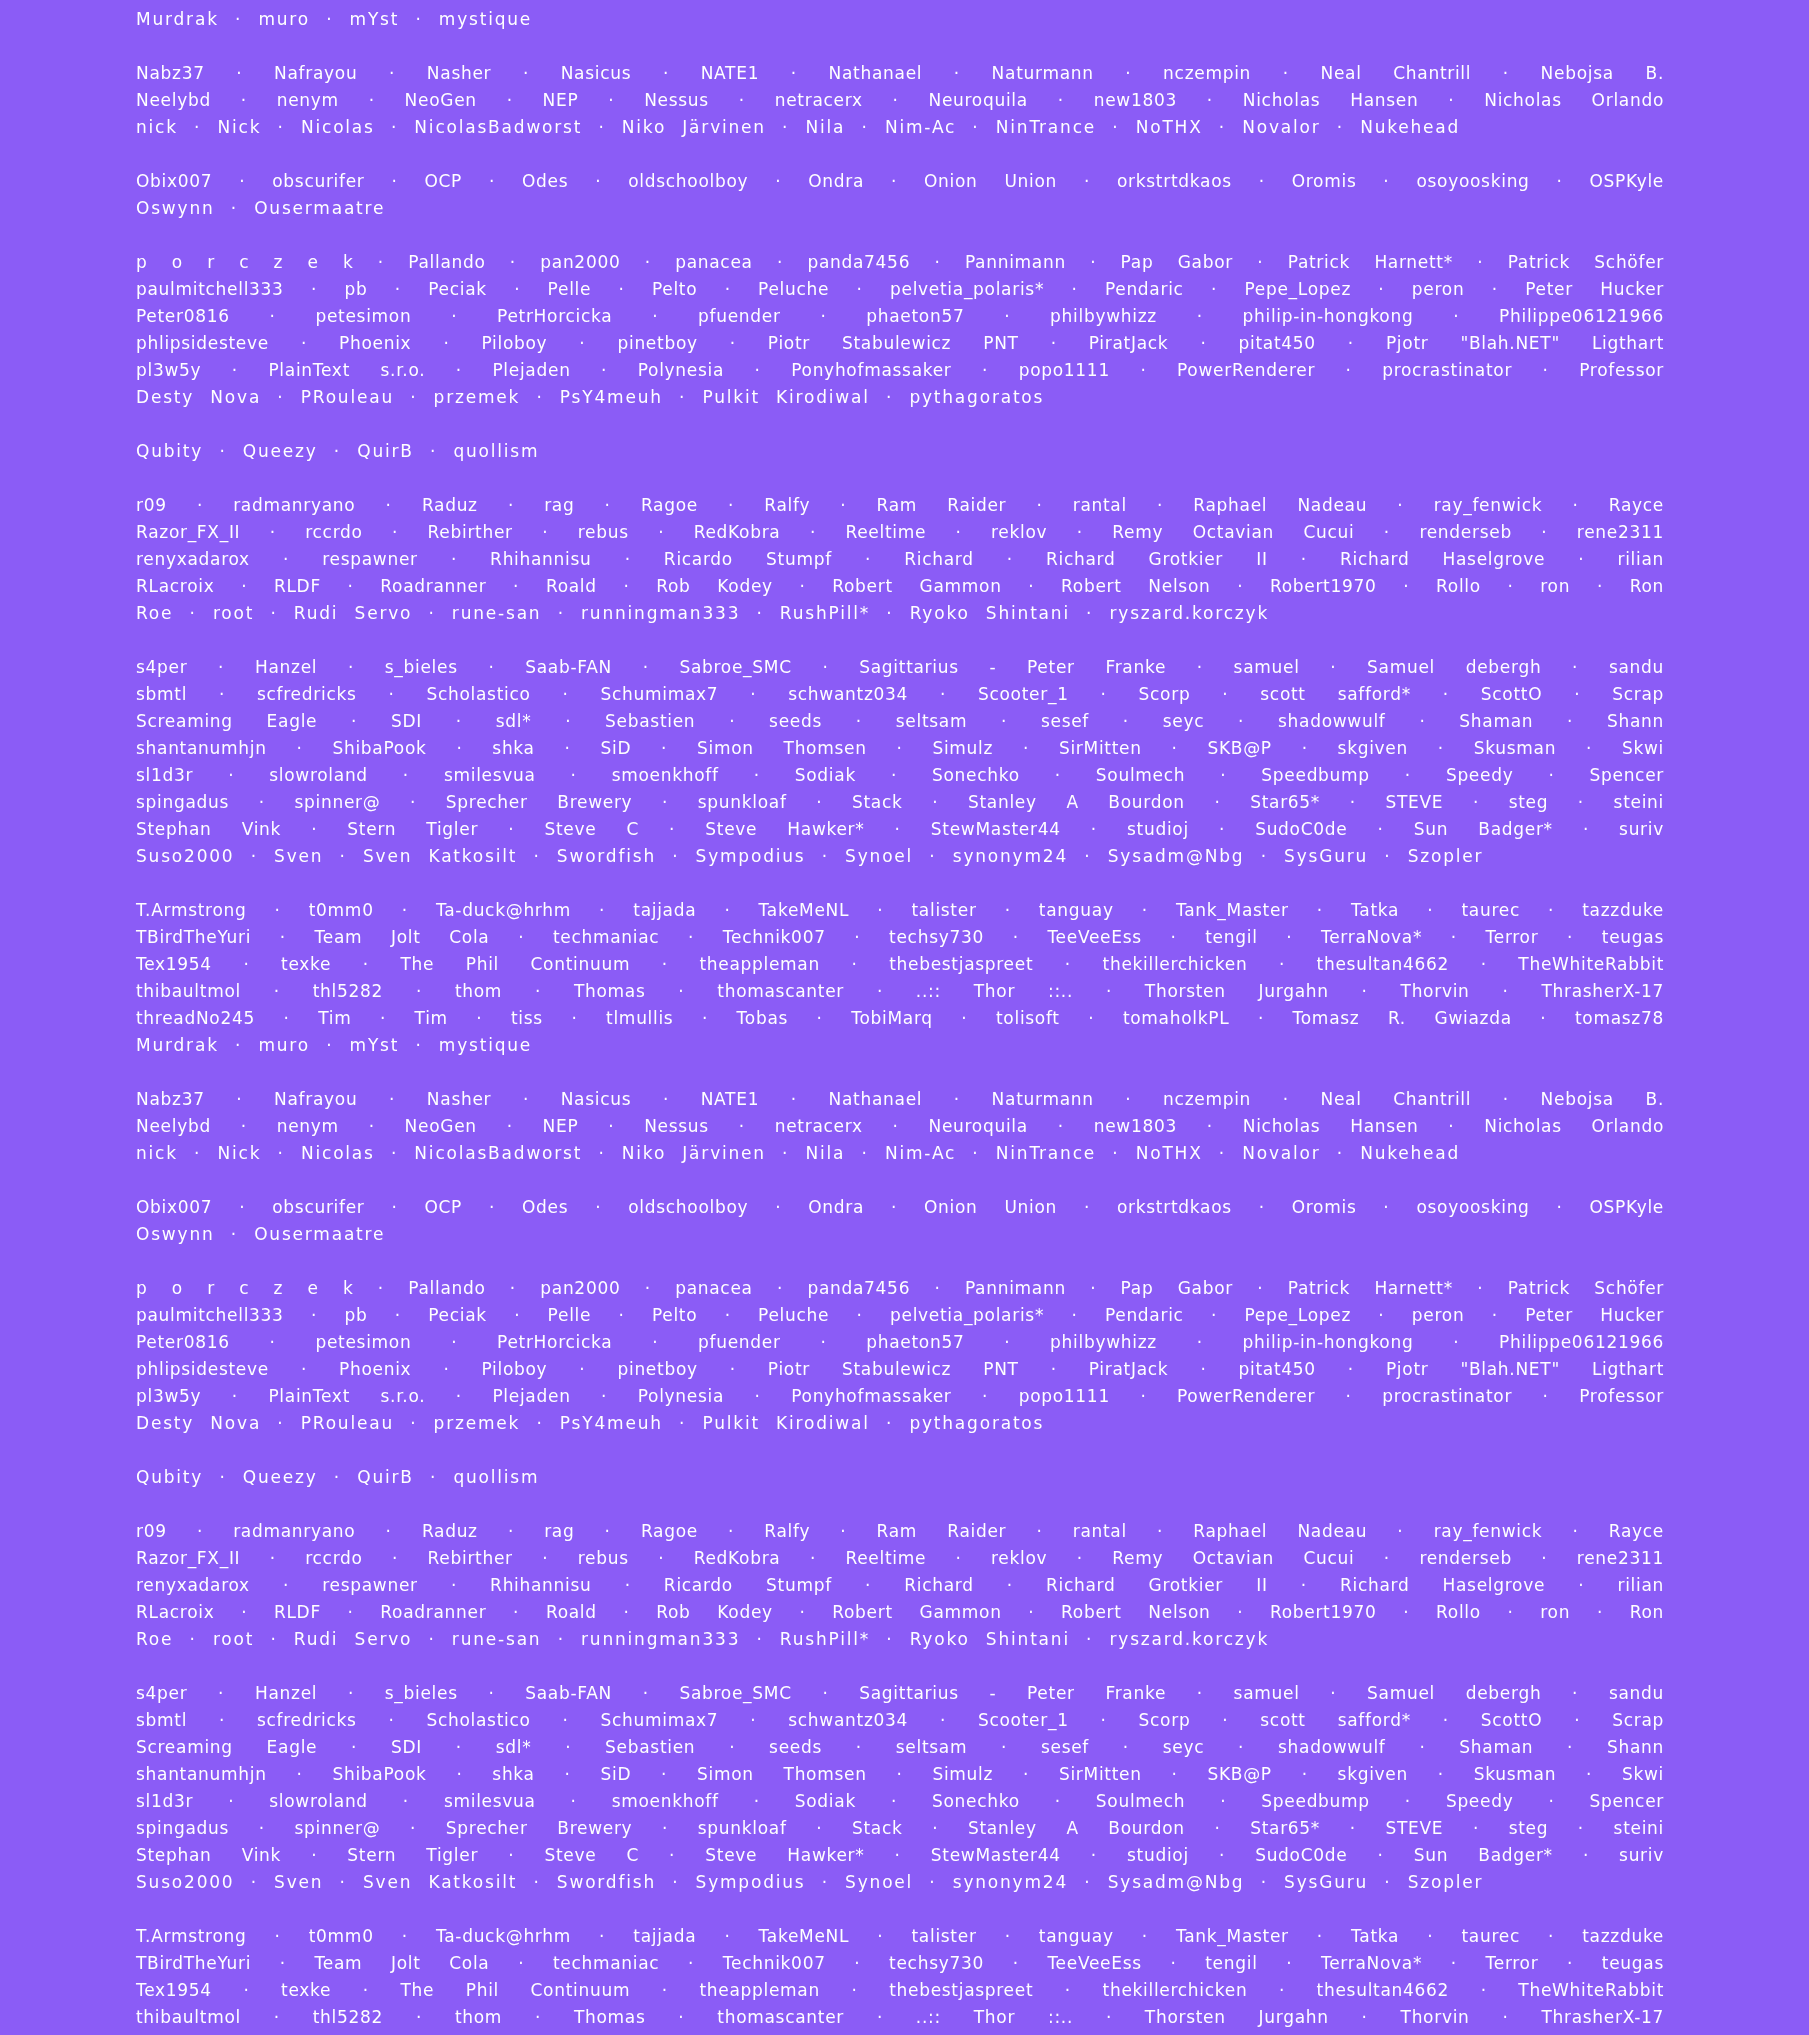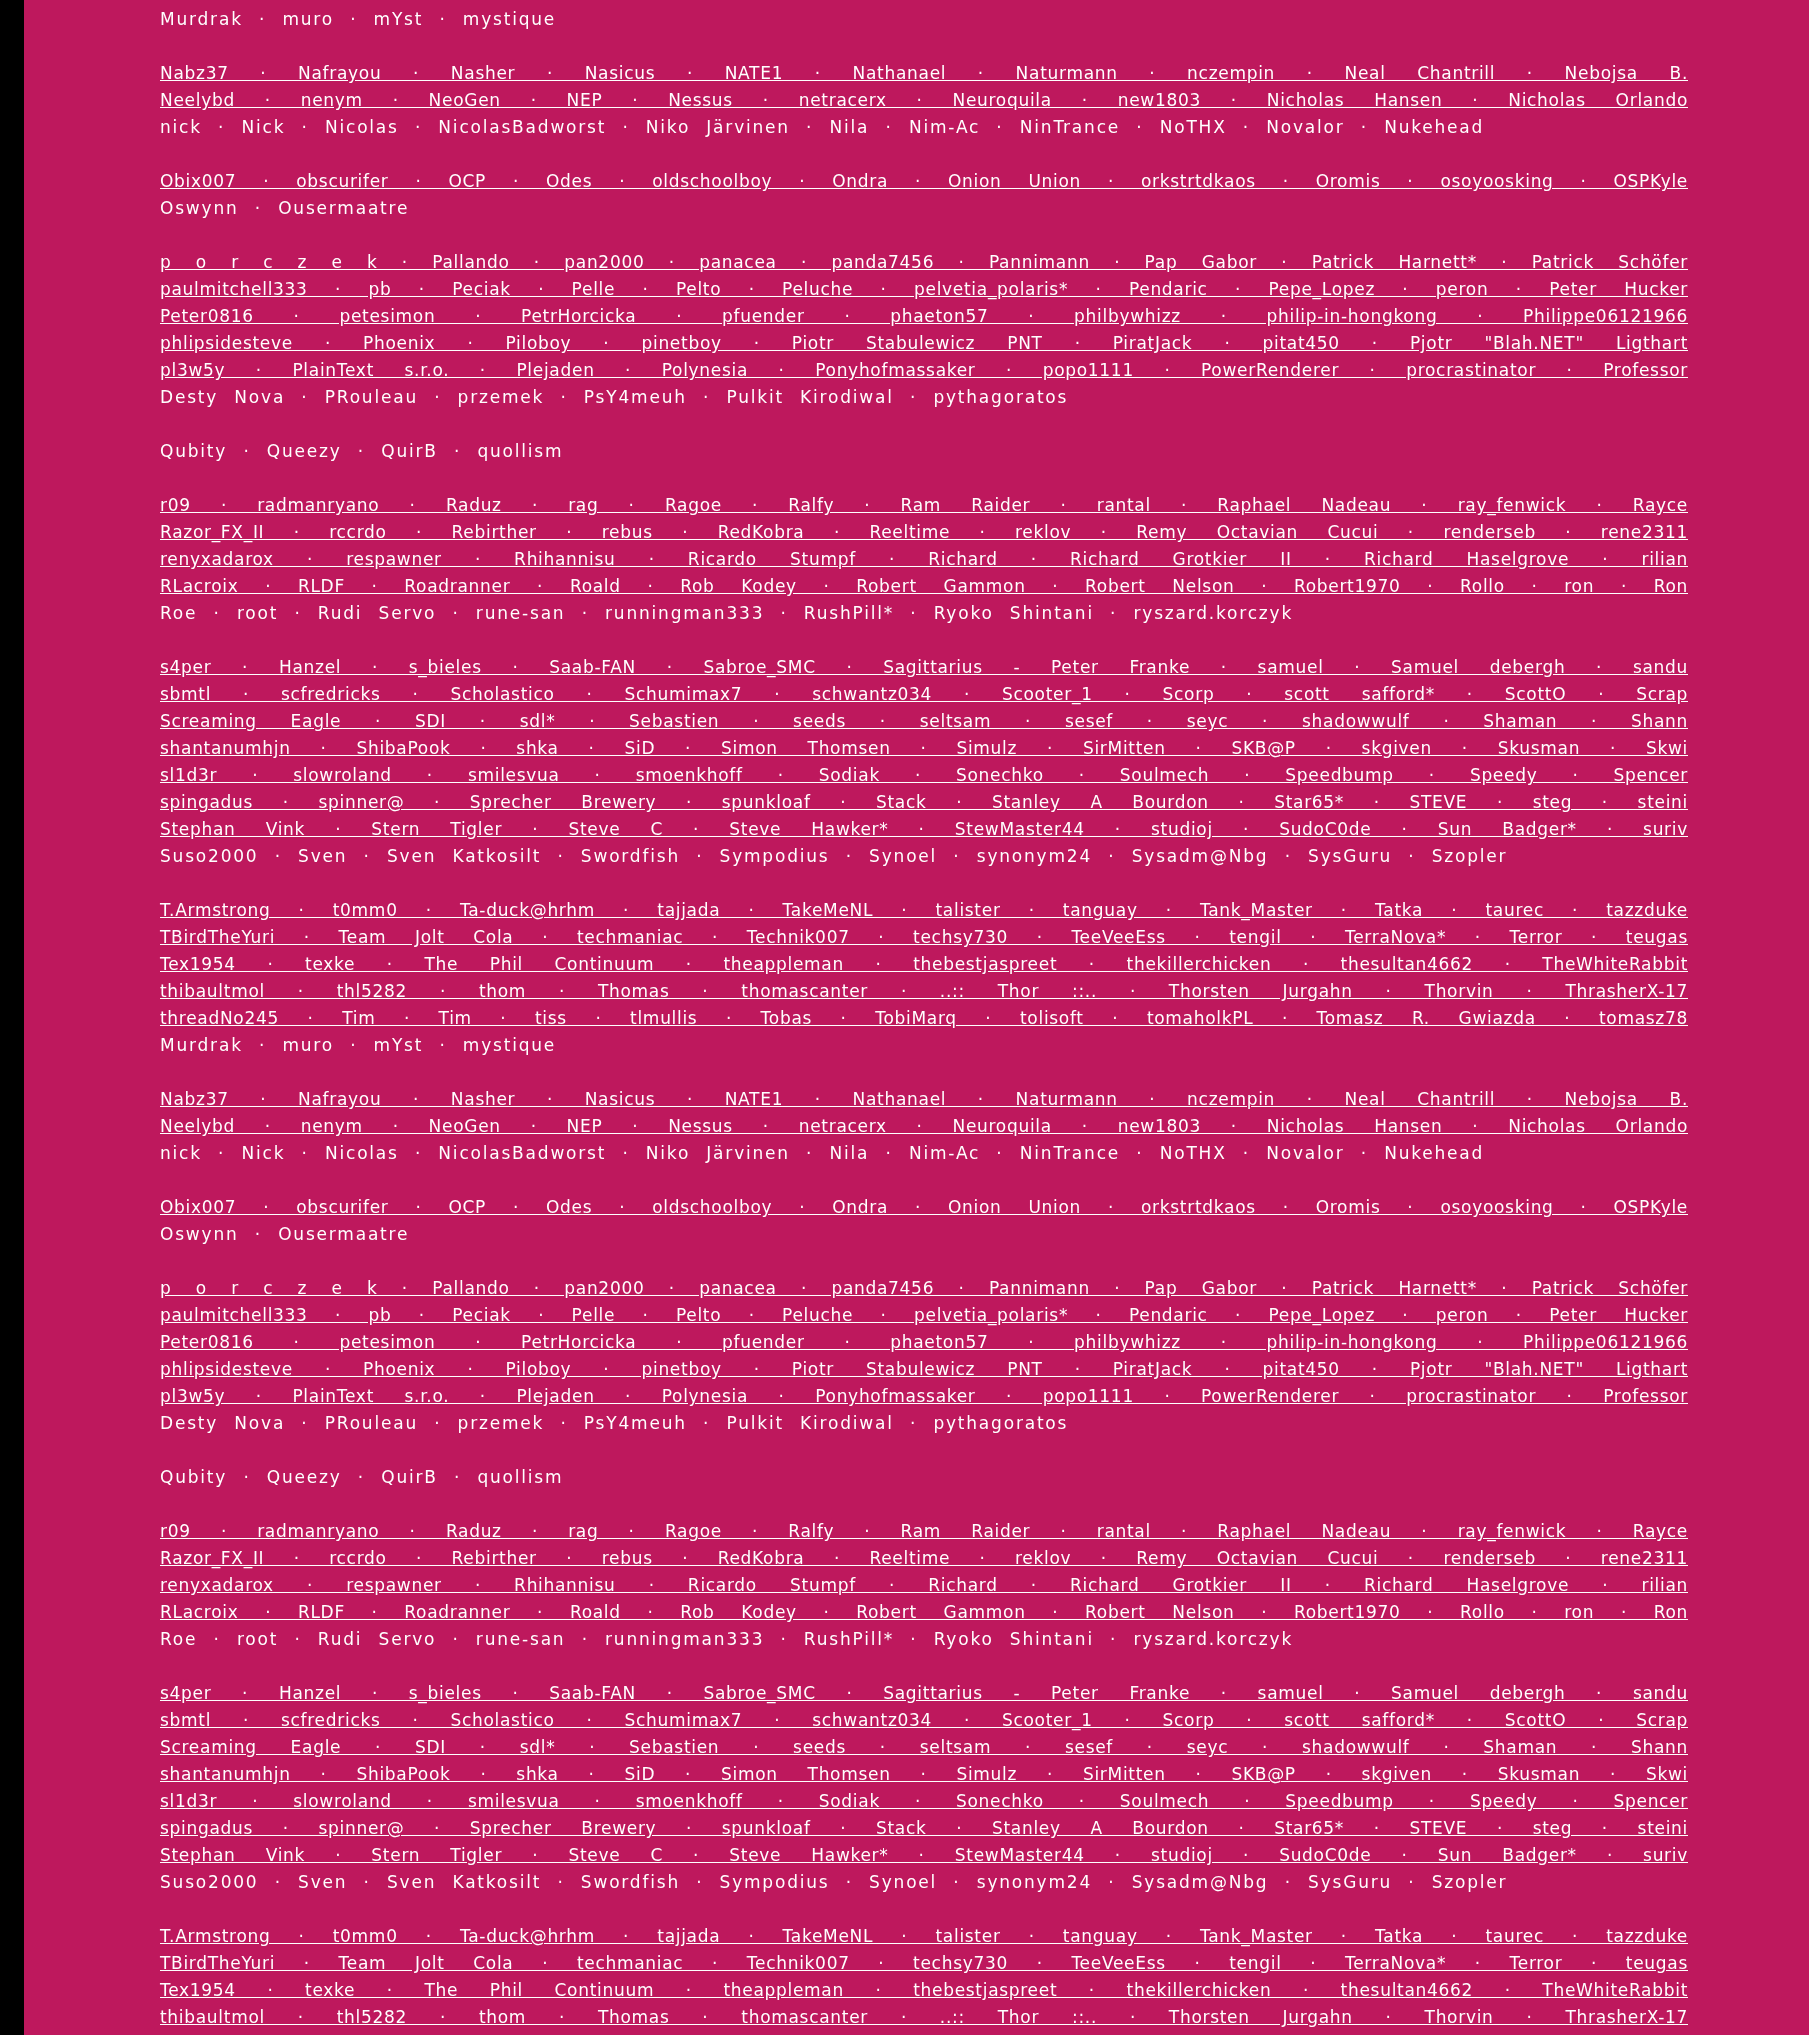--- a/index.html
+++ b/index.html
@@ -7,23 +7,22 @@
     width: 1809px;
     height: 2035px;
     background: #000000;
     overflow: hidden;
     position: relative;
     font-family: "DejaVu Sans", sans-serif;
   }
   .screen {
     position: absolute;
     inset: 0;
-    background: #be185d;
+    background: #8b5cf6;
     overflow: hidden;
-    margin-left: 24px;
   }
   .credits-column {
     position: absolute;
     left: 136px;
     top: 6.3px;
     width: 1528px;
   }
   .copy { display: block; }
   .para { margin: 0 0 27px 0; }
   .para.no-gap { margin-bottom: 0; }
@@ -31,21 +30,20 @@
     font-size: 17px;
     line-height: 27px;
     color: #ffffff;
     letter-spacing: 0.7px;
     word-spacing: 4.5px;
     white-space: normal;
   }
   .j {
     text-align: justify;
     text-align-last: justify;
-    text-decoration: underline;
   }
   .l {
     text-align: left;
     letter-spacing: 1.8px;
     word-spacing: 9px;
   }
 </style>
 </head>
 <body>
 

